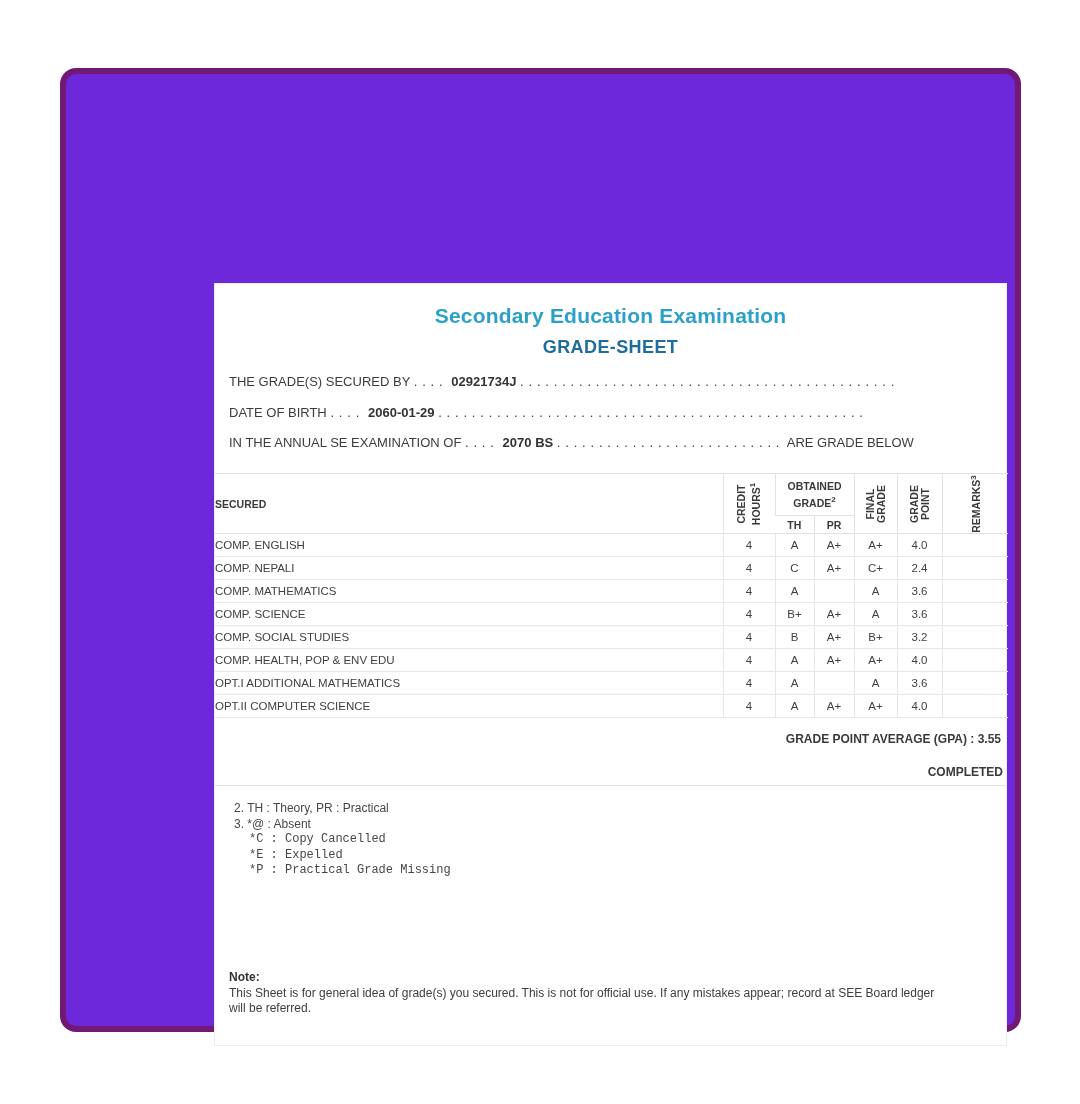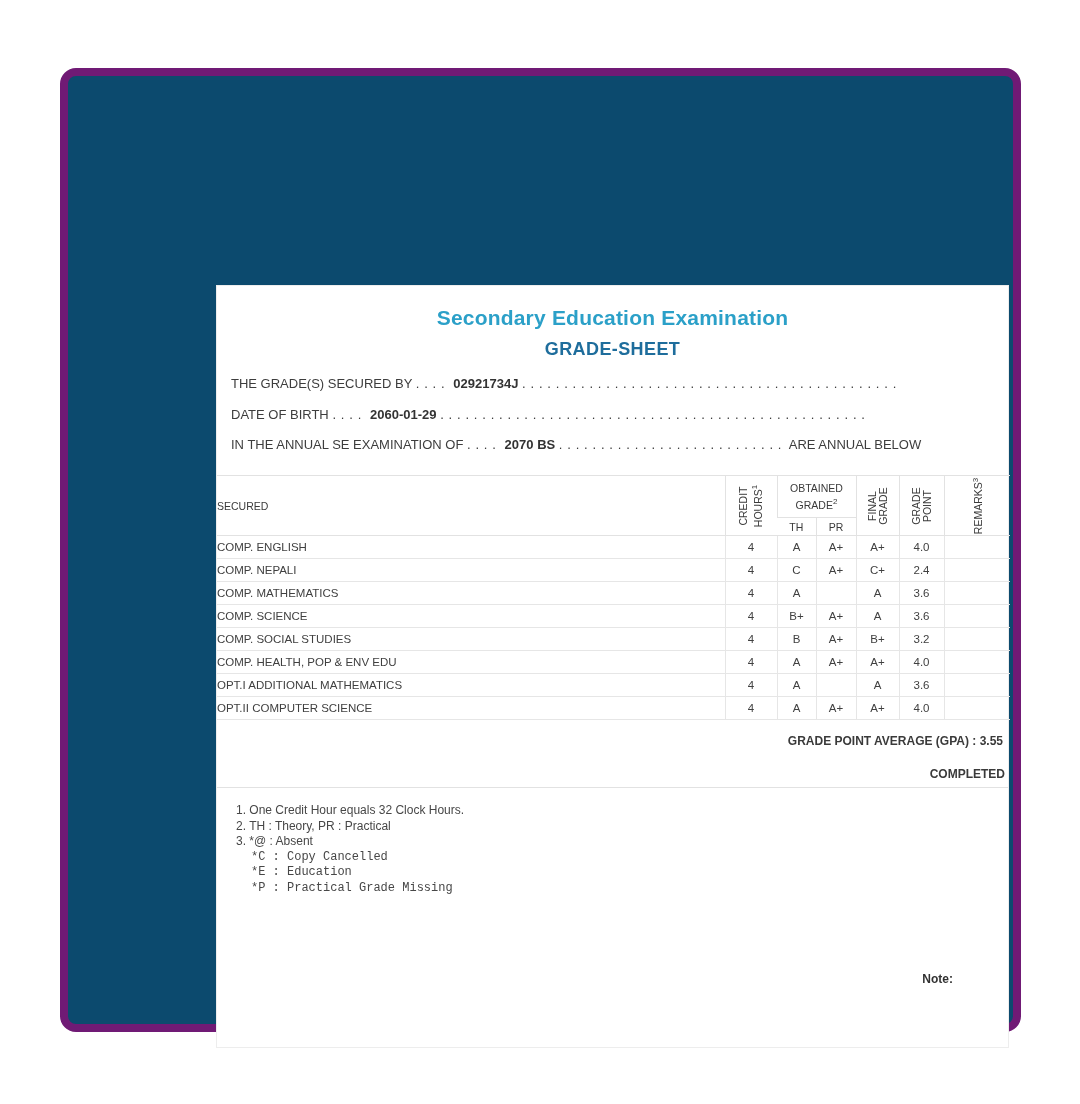--- a/index.html
+++ b/index.html
@@ -1,21 +1,21 @@
 <!DOCTYPE html>
 <html><head>
 <meta charset="utf-8">
 <style>
   * { margin:0; padding:0; box-sizing:border-box; }
   html,body { width:1080px; height:1104px; background:#ffffff;
     font-family:"Liberation Sans", sans-serif; color:#3d3d3d; }
   body { position:relative; overflow:hidden; }
 
   .frame { position:absolute; left:60px; top:68px; width:961px; height:964px;
-    border:8px solid #701a75; border-radius:16px; background:#0c4a6e; }
+    border:6px solid #701a75; border-radius:16px; background:#6d28d9; }
 
   .document { position:absolute; left:148px; top:209px; width:793px; height:763px;
     border:1px solid #ededed; background:#ffffff; }
 
   .doc-title { position:absolute; top:20px; left:0; width:100%; text-align:center;
     font-size:21px; font-weight:bold; letter-spacing:0.2px; }
   .doc-subtitle { position:absolute; top:53px; left:0; width:100%; text-align:center;
     font-size:18px; font-weight:bold; letter-spacing:0.4px; }
 
   .info-line { position:absolute; left:14px; right:14px; height:17px;
@@ -30,21 +30,21 @@
   table.grades { position:absolute; top:189px; left:0; width:793px;
     border-collapse:collapse; table-layout:fixed; font-size:11.5px; }
   table.grades th, table.grades td { font-weight:normal; padding:0; vertical-align:middle; }
   col.c-subj { width:508px; } col.c-cred { width:52px; } col.c-th { width:39px; }
   col.c-pr { width:40px; } col.c-fin { width:43px; } col.c-pt { width:45px; }
   col.c-rem { width:66px; }
 
   tr.hdr-main { height:42px; }
   tr.hdr-sub  { height:18px; }
   tr.hdr-main th, tr.hdr-sub th { border-top:1px solid #e2e2e2; border-bottom:1px solid #e2e2e2;
-    font-weight:normal; color:#3a3a3a; font-size:10.5px; }
+    font-weight:bold; color:#3a3a3a; font-size:10.5px; }
   th.h-subjects { text-align:left; padding-left:12px; font-size:11px; }
   th.h-cred, th.h-obt, th.h-fin, th.h-pt, th.h-rem { border-left:1px solid #e2e2e2; }
   th.h-pr-sub { border-left:1px solid #e2e2e2; }
   th.h-obt { vertical-align:middle; line-height:13px; padding:2px 4px; }
   .vcell { position:relative; overflow:visible; }
   .rot { position:absolute; left:50%; top:50%;
     transform:translate(-50%,-50%) rotate(-90deg);
     width:56px; line-height:11px; text-align:center; }
   .rot-nowrap { white-space:nowrap; width:70px; }
   sup { font-size:8px; }
@@ -58,21 +58,21 @@
   .status-line { position:absolute; top:481px; left:0; right:3px; text-align:right;
     font-size:12px; font-weight:bold; color:#3a3a3a; }
   .sep { position:absolute; top:501px; left:0; width:100%; border-top:1px solid #e2e2e2; }
 
   .footnotes { position:absolute; top:517px; left:19px; right:20px;
     font-size:12px; line-height:15.5px; color:#474747; }
   .footnotes .fn-sub { padding-left:15px;font-family:Liberation Mono, monospace; }
 
   .note { position:absolute; top:686px; left:14px; right:55px;
     font-size:12px; line-height:15.5px; color:#3d3d3d; }
-  .note .note-label { font-weight:bold; color:#333333;text-align:right; }
+  .note .note-label { font-weight:bold; color:#333333; }
 </style>
 </head>
 <body>
 
 <div class="frame">
   <div class="document">
 
     <div class="doc-title" style="color:#2ba0c8">Secondary Education Examination</div>
     <div class="doc-subtitle" style="color:#1e6d9c">GRADE-SHEET</div>
 
@@ -88,21 +88,21 @@
       <span class="dots d-short">. . . . . . . . . . . . . . . . . . . . . . . . . . . . . . . . . . . . . . . . . . . . . . . . . . . . . . . . . . . . . . . . . . . . . . . . . . . . . . . . . . . . . . . . . . . . . . . . . . . . . . . . . . . . . . . . . . . . . . . . . . . . . . . . . . . .</span>
       <b>2060-01-29</b>
       <span class="dots d2">. . . . . . . . . . . . . . . . . . . . . . . . . . . . . . . . . . . . . . . . . . . . . . . . . . . . . . . . . . . . . . . . . . . . . . . . . . . . . . . . . . . . . . . . . . . . . . . . . . . . . . . . . . . . . . . . . . . . . . . . . . . . . . . . . . . .</span>
     </div>
 
     <div class="info-line il3">
       <span>IN THE ANNUAL SE EXAMINATION OF</span>
       <span class="dots d-short">. . . . . . . . . . . . . . . . . . . . . . . . . . . . . . . . . . . . . . . . . . . . . . . . . . . . . . . . . . . . . . . . . . . . . . . . . . . . . . . . . . . . . . . . . . . . . . . . . . . . . . . . . . . . . . . . . . . . . . . . . . . . . . . . . . . .</span>
       <b>2070 BS</b>
       <span class="dots d3">. . . . . . . . . . . . . . . . . . . . . . . . . . . . . . . . . . . . . . . . . . . . . . . . . . . . . . . . . . . . . . . . . . . . . . . . . . . . . . . . . . . . . . . . . . . . . . . . . . . . . . . . . . . . . . . . . . . . . . . . . . . . . . . . . . . .</span>
-      <span>ARE ANNUAL BELOW</span>
+      <span>ARE GRADE BELOW</span>
     </div>
 
     <table class="grades">
       <colgroup>
         <col class="c-subj">
           <col class="c-cred">
           <col class="c-th">
           <col class="c-pr">
         <col class="c-fin">
           <col class="c-pt">
@@ -206,26 +206,26 @@
           <td class="b-l"></td>
         </tr>
       </tbody>
     </table>
 
     <div class="gpa-line">GRADE POINT AVERAGE (GPA) : 3.55</div>
     <div class="status-line">COMPLETED</div>
     <div class="sep"></div>
 
     <div class="footnotes">
-      <div>1. One Credit Hour equals 32 Clock Hours.</div>
       <div>2. TH : Theory, PR : Practical</div>
       <div>3. *@ : Absent</div>
       <div class="fn-sub">*C : Copy Cancelled</div>
-      <div class="fn-sub">*E : Education</div>
+      <div class="fn-sub">*E : Expelled</div>
       <div class="fn-sub">*P : Practical Grade Missing</div>
     </div>
 
     <div class="note">
       <div class="note-label">Note:</div>
+      <div>This Sheet is for general idea of grade(s) you secured. This is not for official use. If any mistakes appear; record at SEE Board ledger will be referred.</div>
     </div>
 
   </div>
 </div>
 
 </body></html>

